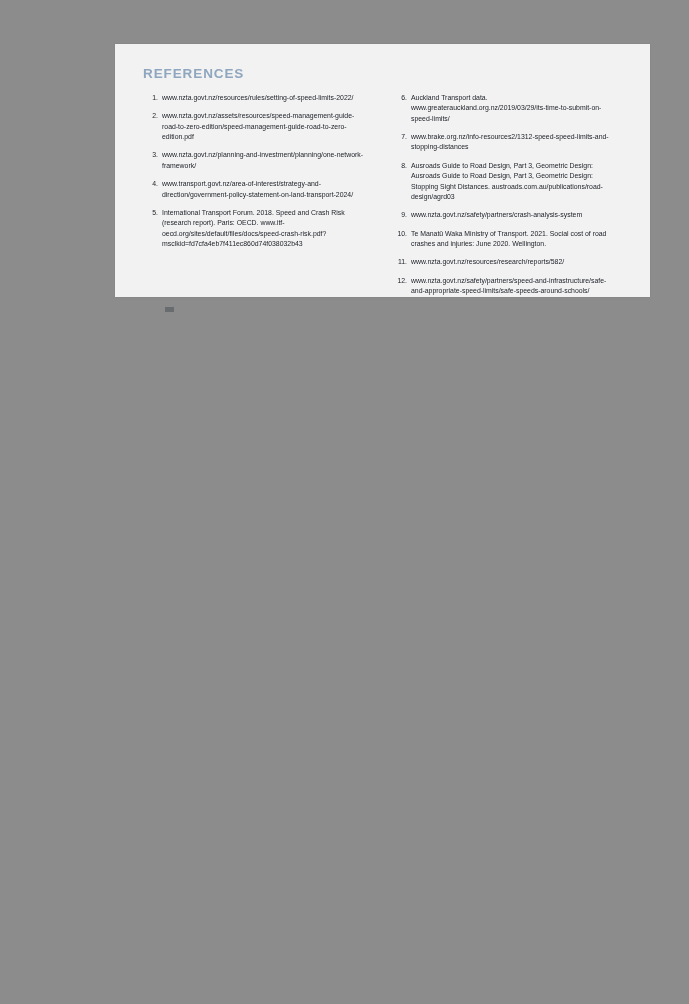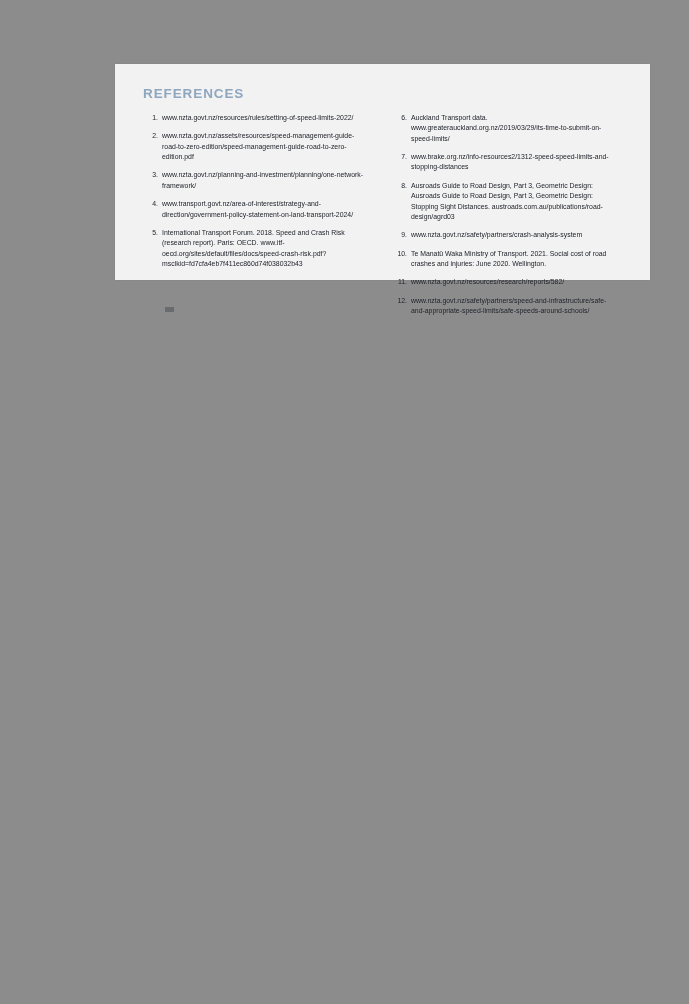--- a/index.html
+++ b/index.html
@@ -17,23 +17,23 @@
     position: absolute;
     left: 0;
     top: 0;
     width: 689px;
     height: 1004px;
     background: #8c8c8c;
   }
   .doc-card {
     position: absolute;
     left: 115px;
-    top: 64px;
+    top: 44px;
     width: 535px;
-    height: 216px;
+    height: 253px;
     background: #f2f2f2;
     box-shadow: 0 0 1px rgba(0,0,0,0.18);
   }
   .doc-inner {
     position: absolute;
     left: 28px;
     top: 22px;
     right: 20px;
     bottom: 14px;
   }

